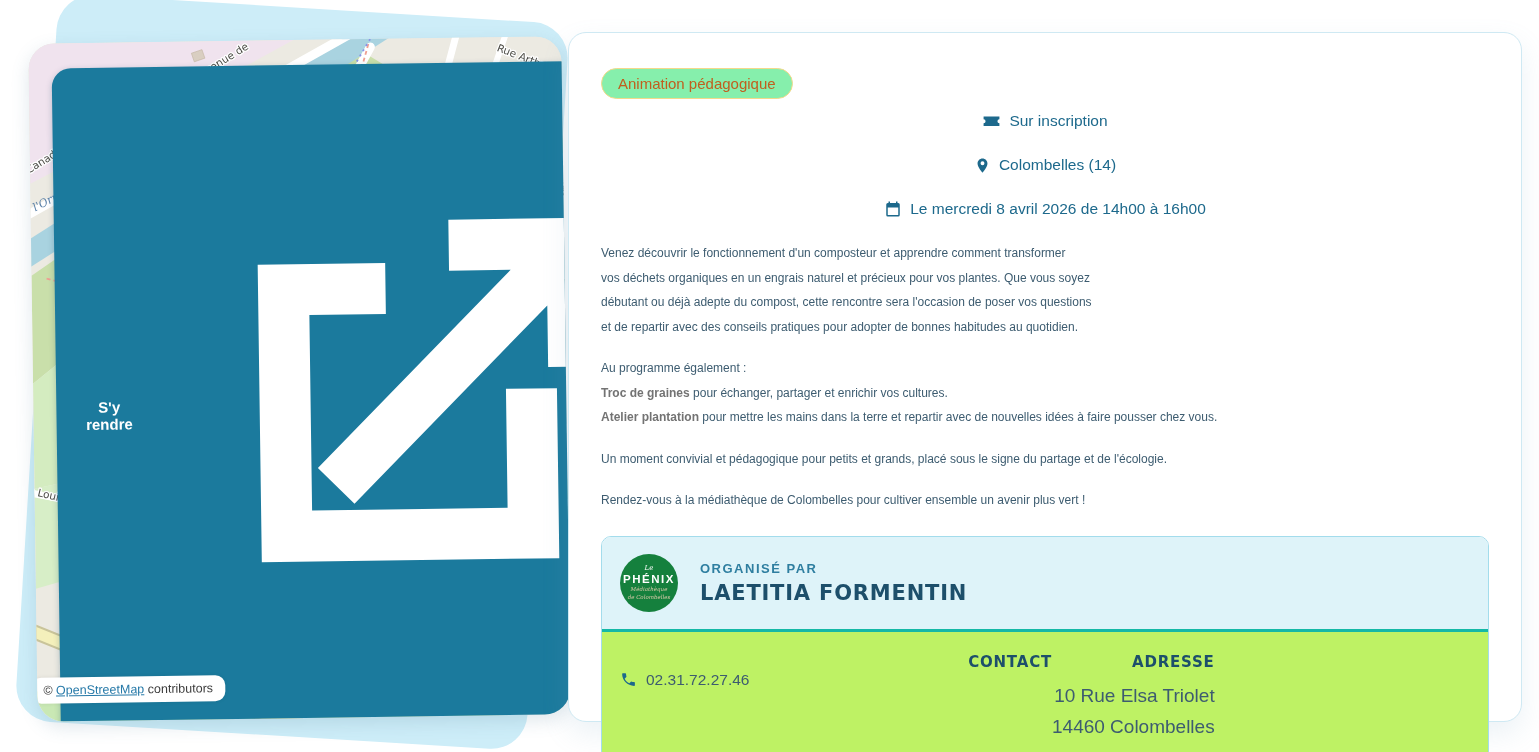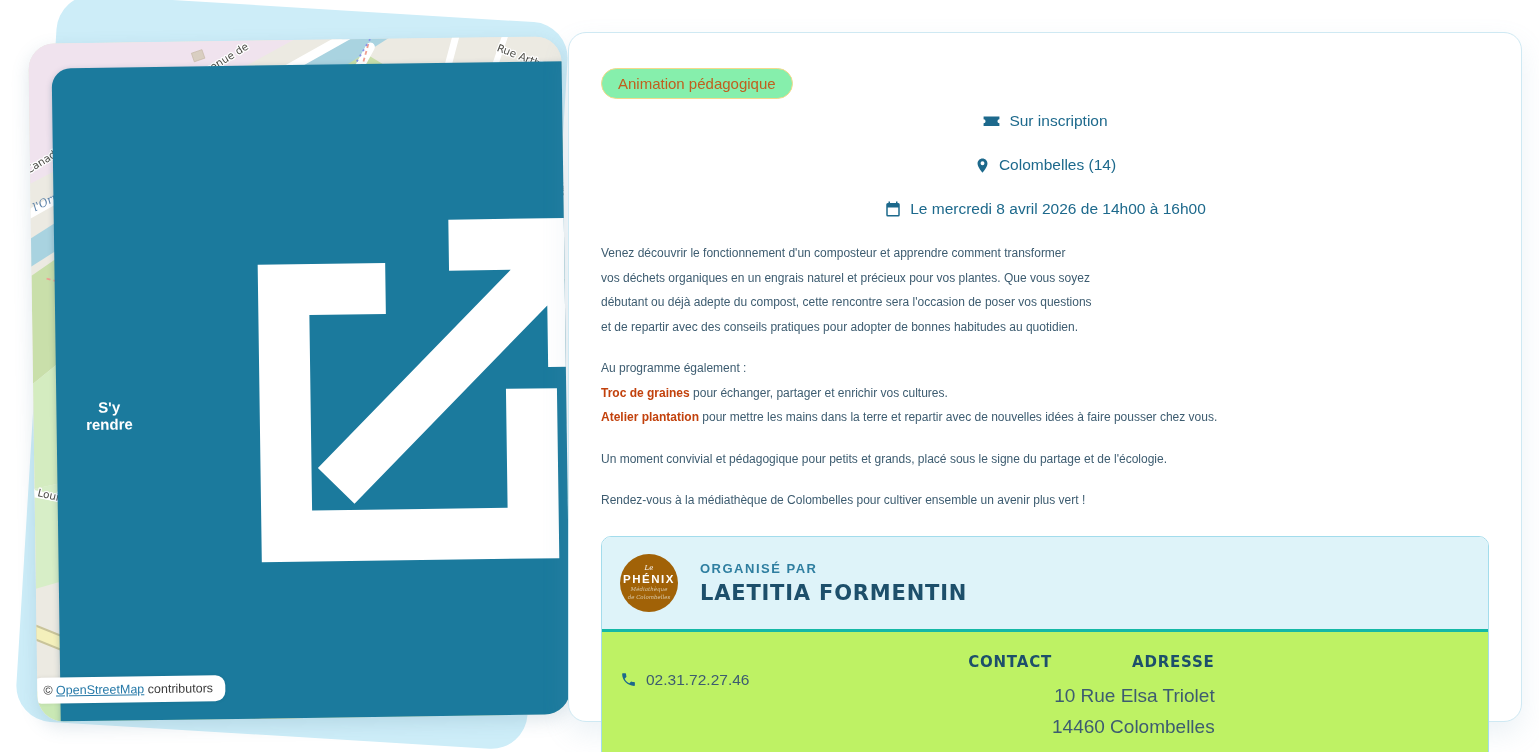--- a/index.html
+++ b/index.html
@@ -25,26 +25,26 @@
 
   
   .event-card{position:absolute;left:568px;top:32px;width:954px;height:690px;box-sizing:border-box;background:#fff;border:1px solid #cfe9f3;border-radius:18px;box-shadow:0 12px 28px rgba(120,160,190,.14);padding:35px 32px 0 32px;}
   .badge{display:inline-block;padding:6px 16px;border:1px solid #f3d98b;background:#86efac;color:#c05f1e;border-radius:18px;font-size:15px;}
   .marker{font-family:"DejaVu Sans",sans-serif;font-weight:800;letter-spacing:.4px;}
   .title{margin:16px 0 0 0;font-size:33px;color:#28688e;letter-spacing:1px;}
   .info-row{display:flex;align-items:center;gap:26px;margin-top:12px;color:#1d698c;font-size:15.5px;flex-direction:column;}
   .info-item{display:flex;align-items:center;gap:8px;}
   .info-item svg{flex:0 0 auto;}
   #description p{font-size:12px;color:#3d5c70;line-height:24.5px;margin:17px 0 0 0;white-space:pre-line;}
-  #description strong{font-weight:700;color:#c2410c;}
+  #description strong{font-weight:700;color:#737373;}
   #description p:first-child{margin-top:23px;}
 
   .org-box{margin-top:23px;border:1px solid #a3dcec;border-radius:10px;overflow:hidden;}
   .org-top{background:#def3f9;padding:17px 18px;display:flex;align-items:center;gap:22px;}
-  .logo{width:58px;height:58px;flex:0 0 58px;border-radius:50%;background:#a16207;color:#fff;display:flex;flex-direction:column;align-items:center;justify-content:center;line-height:1;}
+  .logo{width:58px;height:58px;flex:0 0 58px;border-radius:50%;background:#15803d;color:#fff;display:flex;flex-direction:column;align-items:center;justify-content:center;line-height:1;}
   .logo-le{font-family:"DejaVu Serif",serif;font-style:italic;font-size:7px;margin-bottom:2px;}
   .logo-main{font-size:11.5px;font-weight:700;letter-spacing:1.5px;}
   .logo-sub,.logo-sub2{font-family:"DejaVu Serif",serif;font-style:italic;font-size:5.5px;color:#d9c9a8;margin-top:2px;}
   .org-label{font-size:13px;font-weight:700;letter-spacing:1.5px;color:#2e7ea0;}
   .org-name{font-size:21px;color:#1d4f6b;margin-top:5px;letter-spacing:.8px;}
   .org-bottom{background:#bef264;border-top:3px solid #14b8a6;display:flex;padding:21px 18px 27px 18px;text-align:right;}
   .org-col1{flex:0 0 432px;}
   .org-heading{font-size:15px;color:#1d4f6b;letter-spacing:.8px;}
   .phone-row{display:flex;align-items:center;gap:9px;color:#3d5c70;font-size:15.5px;cursor:pointer;}
   .addr{margin-top:14px;color:#3d5c70;font-size:19px;}

